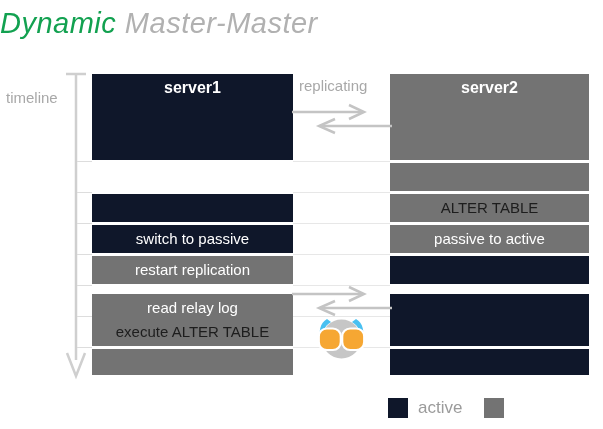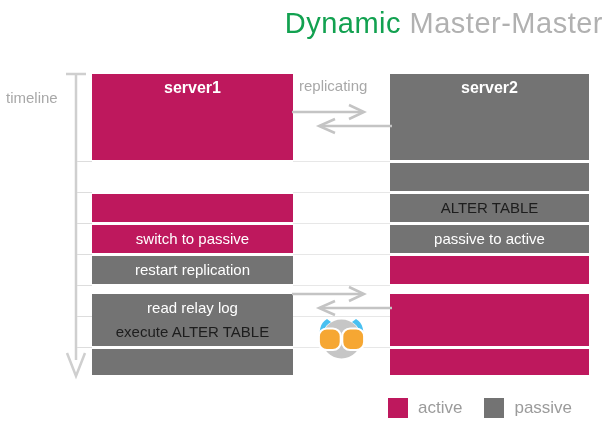--- a/index.html
+++ b/index.html
@@ -1,38 +1,38 @@
 <!DOCTYPE html>
 <html><head>
 <meta charset="utf-8">
 <style>
   html,body{margin:0;padding:0;background:#fff;}
   .stage{
     position:relative;width:603px;height:429px;background:#ffffff;
     font-family:"Liberation Sans", sans-serif;overflow:hidden;
   }
   .title{
-    position:absolute;left:0;top:7px;width:603px;text-align:right;
-    font-size:29px;font-weight:400;letter-spacing:0.5px;
+    position:absolute;left:0;top:7px;width:603px;text-align:left;
+    font-size:29px;font-weight:400;letter-spacing:0.5px;font-style:italic;
   }
   .title .t-green{color:#12a150;}
   .title .t-gray{color:#b1b1b1;}
 
   .muted-label{position:absolute;font-size:15px;color:#a8a8a8;}
 
   .col{position:absolute;top:74px;height:301px;}
   .col-1{left:92px;width:201px;}
   .col-2{left:390px;width:199px;}
   .hdr{position:absolute;left:0;top:0;width:100%;height:86px;
        text-align:center;font-size:16px;font-weight:bold;color:#ffffff;
        padding-top:5px;box-sizing:border-box;}
   .row{position:absolute;left:0;width:100%;height:28px;line-height:28px;text-align:center;}
   .row.last{height:26px;line-height:26px;}
   .r1{top:89px}.r2{top:120px}.r3{top:151px}.r4{top:182px}.r5{top:220px}.r6{top:244px}.r7{top:275px}
-  [data-state="active"]{background:#be185d;}
+  [data-state="active"]{background:#0f172a;}
   [data-state="passive"]{background:#737373;}
   .row-label{font-size:15px;color:#ffffff;}
   .row-label[data-text="black"]{color:#1d1d1d;}
 
   .tick{position:absolute;height:1px;background:#dddddd;left:77px;width:15px;}
   .midline{position:absolute;height:1px;background:#e7e7e7;left:293px;width:97px;}
   .y1{top:161px}.y2{top:192px}.y3{top:223px}.y4{top:254px}.y5{top:285px}.y6{top:316px}.y7{top:347px}
 
   .timeline-svg{position:absolute;left:63px;top:72px;}
   .arrows-svg{position:absolute;left:292px;}
@@ -144,16 +144,15 @@
     <path d="M9 3 C2 7 0 16 3 25 C4 17 6 10 13 6 Z" fill="#49c0f1"></path>
     <path d="M38 3 C45 7 47 16 44 25 C43 17 41 10 34 6 Z" fill="#49c0f1"></path>
     <rect x="0.8" y="12.5" width="22" height="21.5" rx="8" fill="#f6a733" stroke="#ffffff" stroke-width="2.2"></rect>
     <rect x="24.2" y="12.5" width="22" height="21.5" rx="8" fill="#f6a733" stroke="#ffffff" stroke-width="2.2"></rect>
   </svg>
 
   <div class="legend">
     <span class="swatch" data-state="active"></span>
     <span class="legend-label">active</span>
     <span class="swatch" data-state="passive"></span>
-    <span class="legend-label">passive</span>
   </div>
 
 </div>
 
 </body></html>

